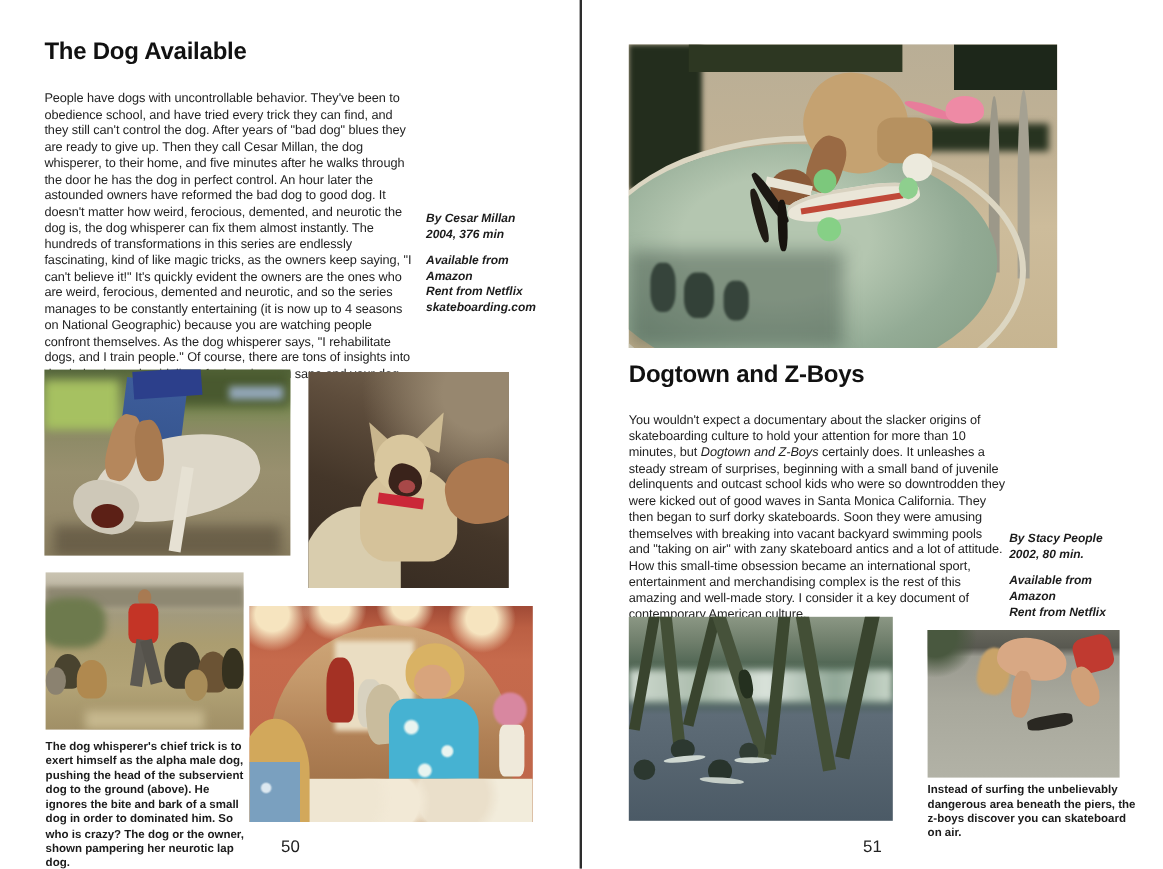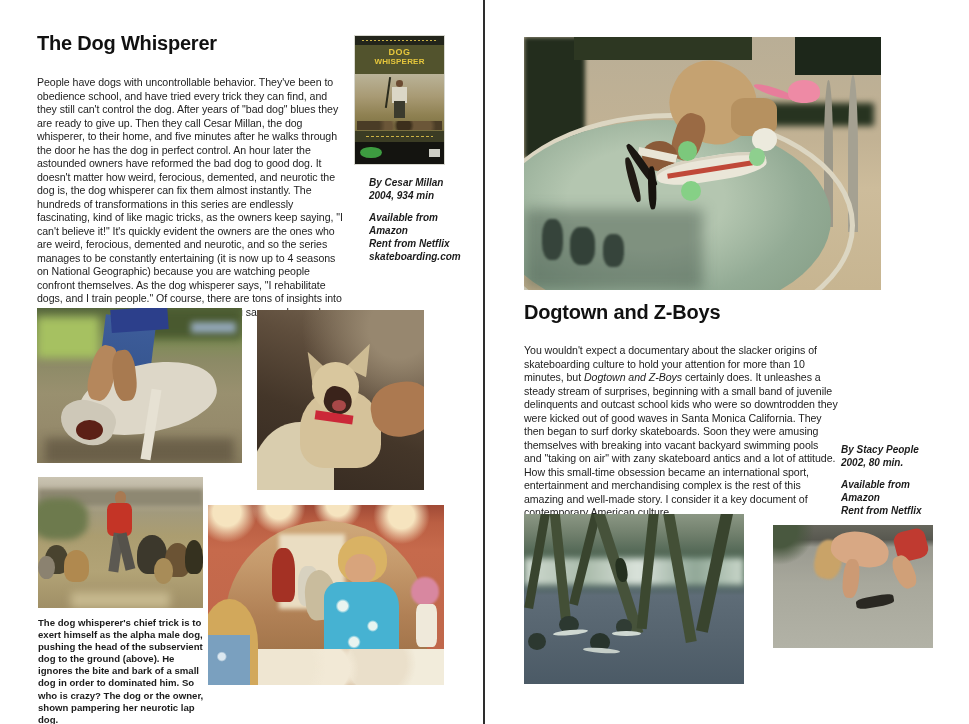--- a/index.html
+++ b/index.html
@@ -203,51 +203,28 @@
   #coverB .redtext{position:absolute;left:18%;top:87.5%;width:64%;height:2px;
     background:repeating-linear-gradient(90deg,#c03028 0 3px,rgba(0,0,0,0) 3px 5px);}
   #coverB .dvdlogo{right:4%;top:92%;width:16%;height:6%;background:#9a9a92;border-radius:30%;}
 </style>
 </head>
 <body>
 
 <div class="abs divider"></div>
 
 <div class="abs" style="left:0;top:0;width:484px;height:724px;">
-  <h1 class="abs page-title" style="left:37px;top:32px;margin:0;">The Dog Whisperer</h1>
+  <h1 class="abs page-title" style="left:37px;top:32px;margin:0;">The Dog Available</h1>
 
   <p class="abs body-text" style="left:37px;top:76px;width:306px;margin:0;">People have dogs with uncontrollable behavior. They've been to obedience school, and have tried every trick they can find, and they still can't control the dog. After years of "bad dog" blues they are ready to give up. Then they call Cesar Millan, the dog whisperer, to their home, and five minutes after he walks through the door he has the dog in perfect control. An hour later the astounded owners have reformed the bad dog to good dog. It doesn't matter how weird, ferocious, demented, and neurotic the dog is, the dog whisperer can fix them almost instantly. The hundreds of transformations in this series are endlessly fascinating, kind of like magic tricks, as the owners keep saying, "I can't believe it!" It's quickly evident the owners are the ones who are weird, ferocious, demented and neurotic, and so the series manages to be constantly entertaining (it is now up to 4 seasons on National Geographic) because you are watching people confront themselves. As the dog whisperer says, "I rehabilitate dogs, and I train people." Of course, there are tons of insights into dog behavior and guidelines for keeping you sane and your dog lovable.</p>
 
-  <div class="abs" id="coverA">
-    <div class="strip">
-        <i></i>
-      </div>
-    <div class="titleband">
-      <span class="t1">DOG</span>
-      <span class="t2">WHISPERER</span>
-    </div>
-    <div class="scene">
-      <div class="stick"></div>
-      <div class="man-head"></div>
-      <div class="man-shirt"></div>
-      <div class="man-pants"></div>
-      <div class="dogs"></div>
-    </div>
-    <div class="band">
-        <i></i>
-      </div>
-    <div class="bottom">
-      <div class="rating"></div>
-      <div class="logo"></div>
-    </div>
-  </div>
-
-  <div class="abs credits" style="left:369px;top:176px;width:105px;">
+
+  <div class="abs credits" style="left:355px;top:176px;width:105px;">
     <div>By Cesar Millan</div>
-    <div>2004, 934 min</div>
+    <div>2004, 376 min</div>
     <div class="gap"></div>
     <div>Available from Amazon</div>
     <div>Rent from Netflix</div>
     <div>skateboarding.com</div>
   </div>
 
   <div class="photo" id="figA">
     <div class="grass"></div>
     <div class="treeshade"></div>
     <div class="bluebit"></div>
@@ -302,20 +279,21 @@
     <div class="dress"></div>
     <div class="table"></div>
     <div class="flowers"></div>
     <div class="vase2"></div>
     <div class="fghair"></div>
     <div class="fgdress"></div>
   </div>
 
   <div class="abs caption" style="left:38px;top:617px;width:167px;">The dog whisperer's chief trick is to exert himself as the alpha male dog, pushing the head of the subservient dog to the ground (above). He ignores the bite and bark of a small dog in order to dominated him. So who is crazy? The dog or the owner, shown pampering her neurotic lap dog.</div>
 
+  <div class="abs pagenum" style="left:0;top:697px;width:484px;">50</div>
 </div>
 
 <div class="abs" style="left:485px;top:0;width:484px;height:512px;">
 
   <div class="photo" id="figE" style="left:39px;">
     <div class="treeL"></div>
     <div class="treeT"></div>
     <div class="treeR"></div>
     <div class="bushes"></div>
     <div class="flam-neck"></div>
@@ -378,14 +356,16 @@
 
   <div class="photo" id="figG" style="left:288px;">
     <div class="hair"></div>
     <div class="back"></div>
     <div class="arm"></div>
     <div class="shorts"></div>
     <div class="leg"></div>
     <div class="board"></div>
   </div>
 
-
+  <div class="abs caption" style="left:288px;top:653px;width:178px;">Instead of surfing the unbelievably dangerous area beneath the piers, the z-boys discover you can skateboard on air.</div>
+
+  <div class="abs pagenum" style="left:0;top:697px;width:484px;">51</div>
 </div>
 
 </body></html>

